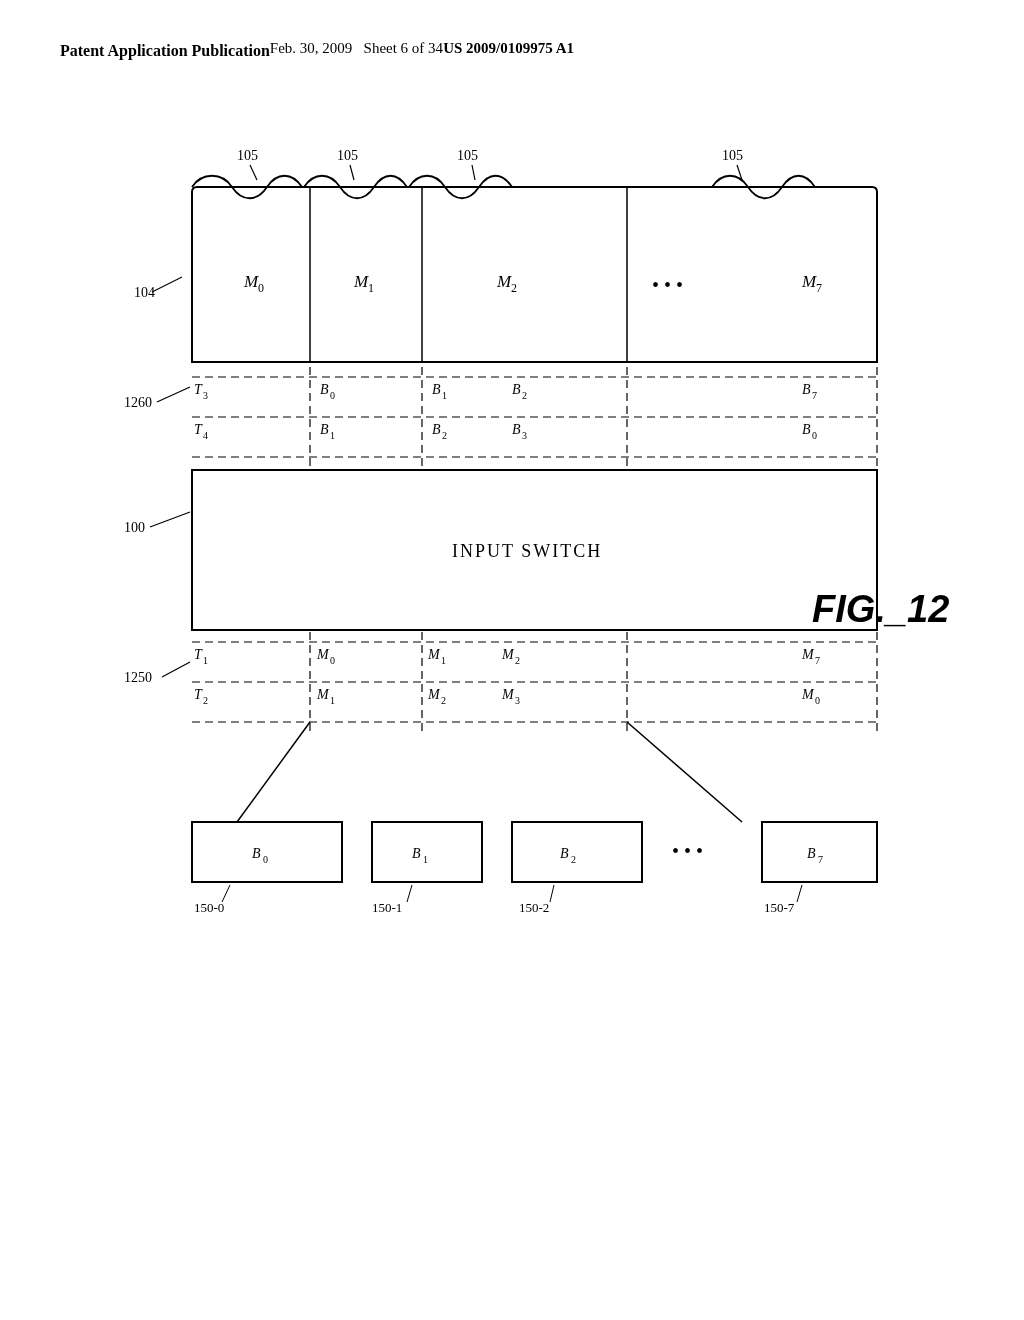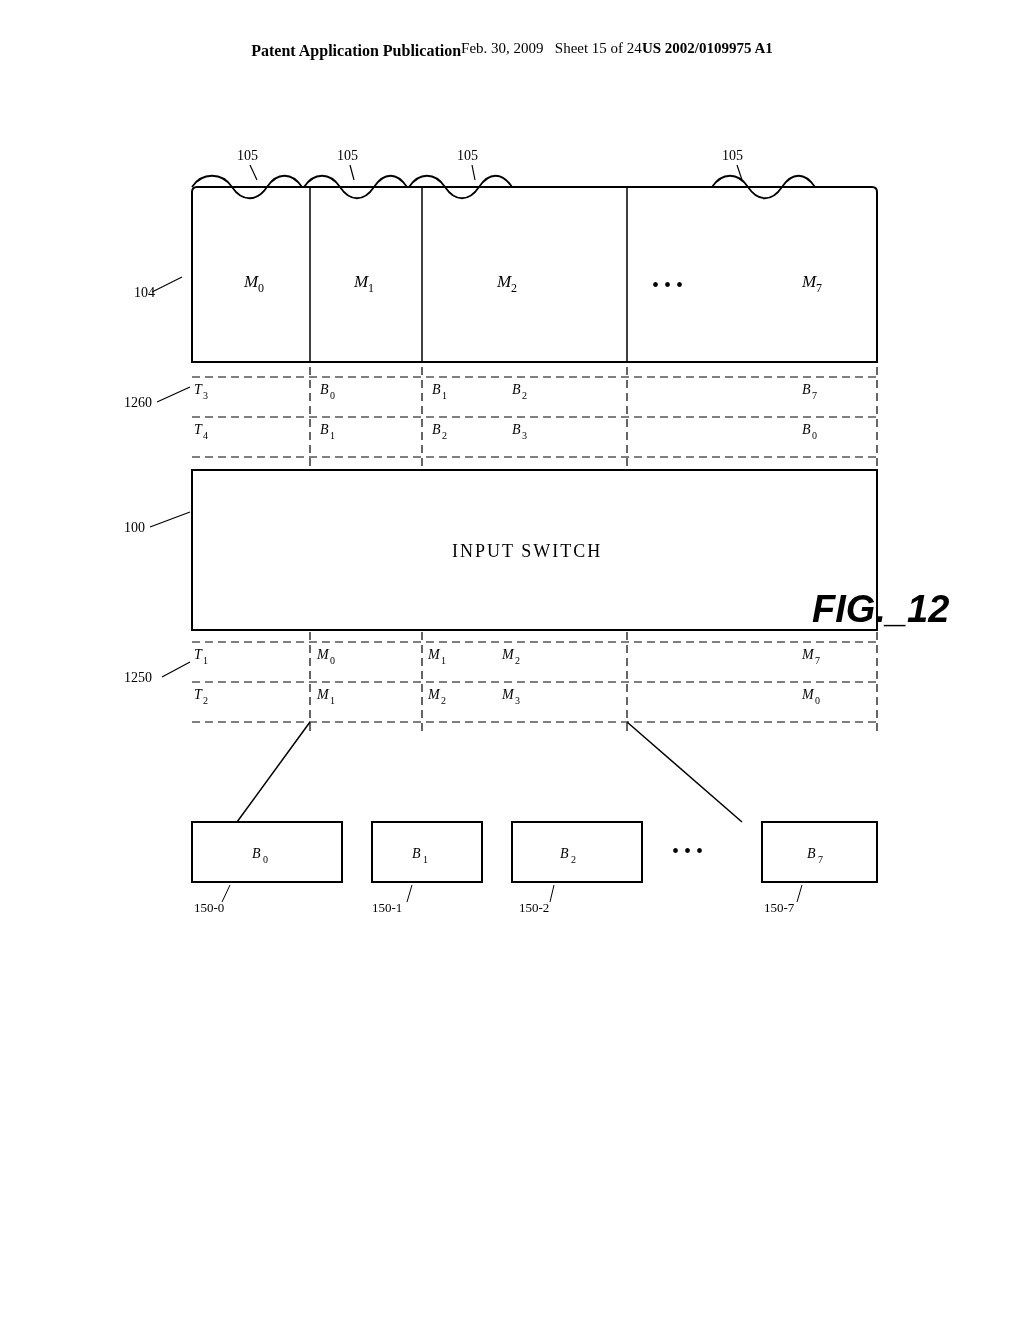--- a/index.html
+++ b/index.html
@@ -16,21 +16,21 @@
       width: 1024px;
       min-height: 1320px;
       background: #fff;
       position: relative;
       padding: 40px 60px;
     }
 
     
     .header {
       display: flex;
-      justify-content: center;
+      justify-content: flex-start;
       align-items: flex-start;
       margin-bottom: 30px;
       font-size: 15px;
     }
     .header-left {
       font-weight: bold;
       font-size: 16px;
       line-height: 1.4;
     }
     .header-center {
@@ -55,23 +55,23 @@
   </style>
 </head>
 <body>
 
 <div class="page">
 
   <div class="header">
     <div class="header-left">Patent Application Publication</div>
     <div class="header-center">
       <span>Feb. 30, 2009</span>&nbsp;&nbsp;
-      <span>Sheet 15 of 24</span>
+      <span>Sheet 6 of 34</span>
     </div>
-    <div class="header-right">US 2002/0109975 A1</div>
+    <div class="header-right">US 2009/0109975 A1</div>
   </div>
 
   <div class="diagram">
     <svg width="880" height="1220" viewBox="0 0 880 1220">
 
       <text x="52" y="205" font-size="14" font-family="Times New Roman">104</text>
       <line x1="70" y1="200" x2="100" y2="185" stroke="#000" stroke-width="1.2"></line>
 
       <text x="155" y="68" font-size="14" font-family="Times New Roman">105</text>
       <line x1="168" y1="73" x2="175" y2="88" stroke="#000" stroke-width="1.2"></line>

